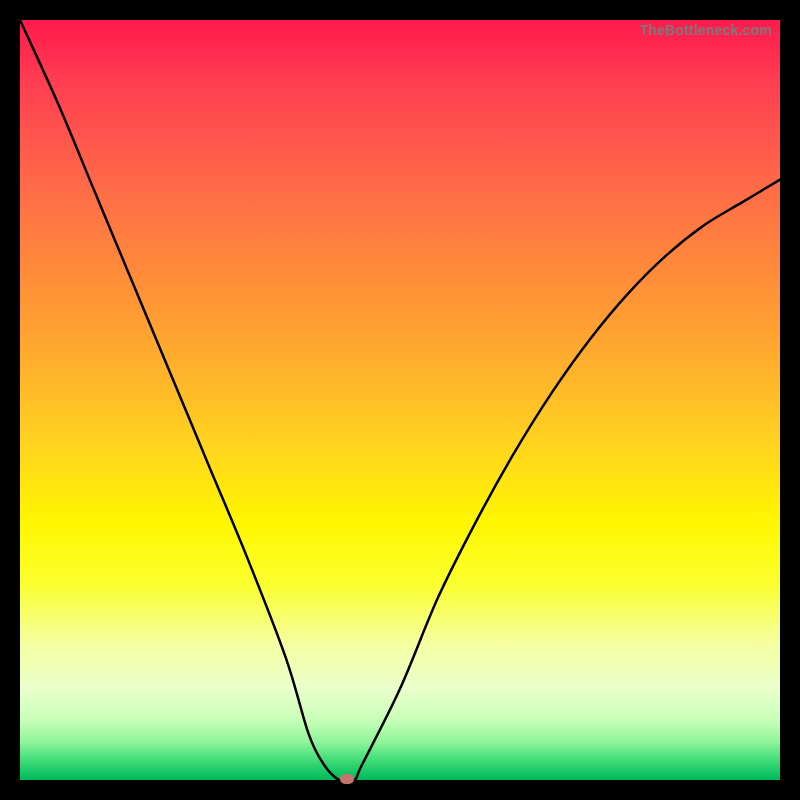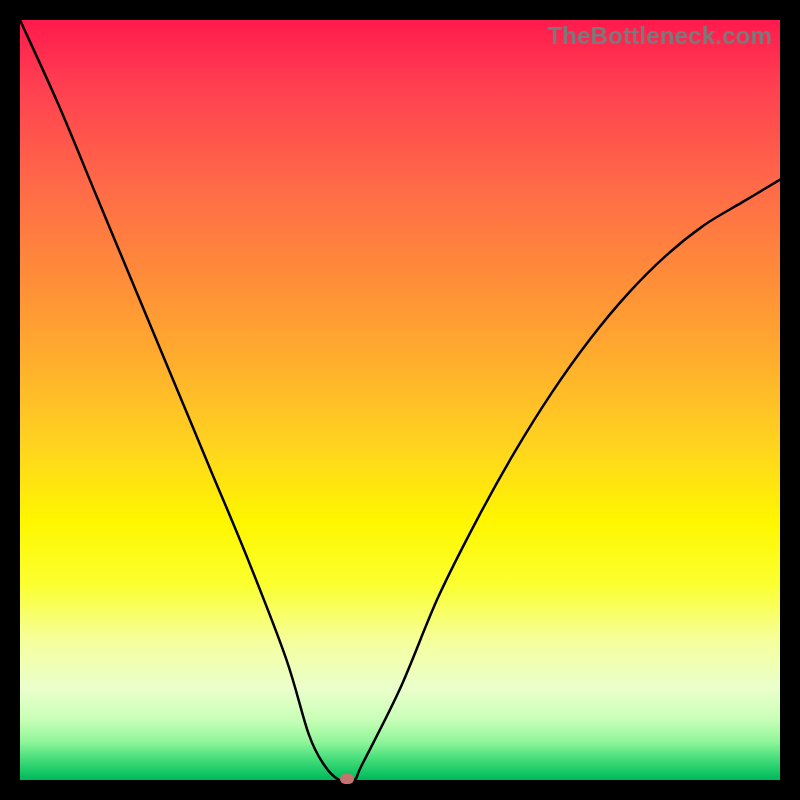--- a/index.html
+++ b/index.html
@@ -27,21 +27,21 @@
       #8ff59a 95%,
       #4ce07d 97%,
       #17c765 99%,
       #00b85a 100%);
   }
 
   .watermark {
     position: absolute;
     top: 2px;
     right: 8px;
-    font-size: 24px;
+    font-size: 14px;
     font-weight: 600;
     color: #7a7a7a;
     letter-spacing: 0.2px;
     user-select: none;
   }
 
   svg.curve {
     position: absolute;
     left: 0; top: 0;
     width: 760px;

